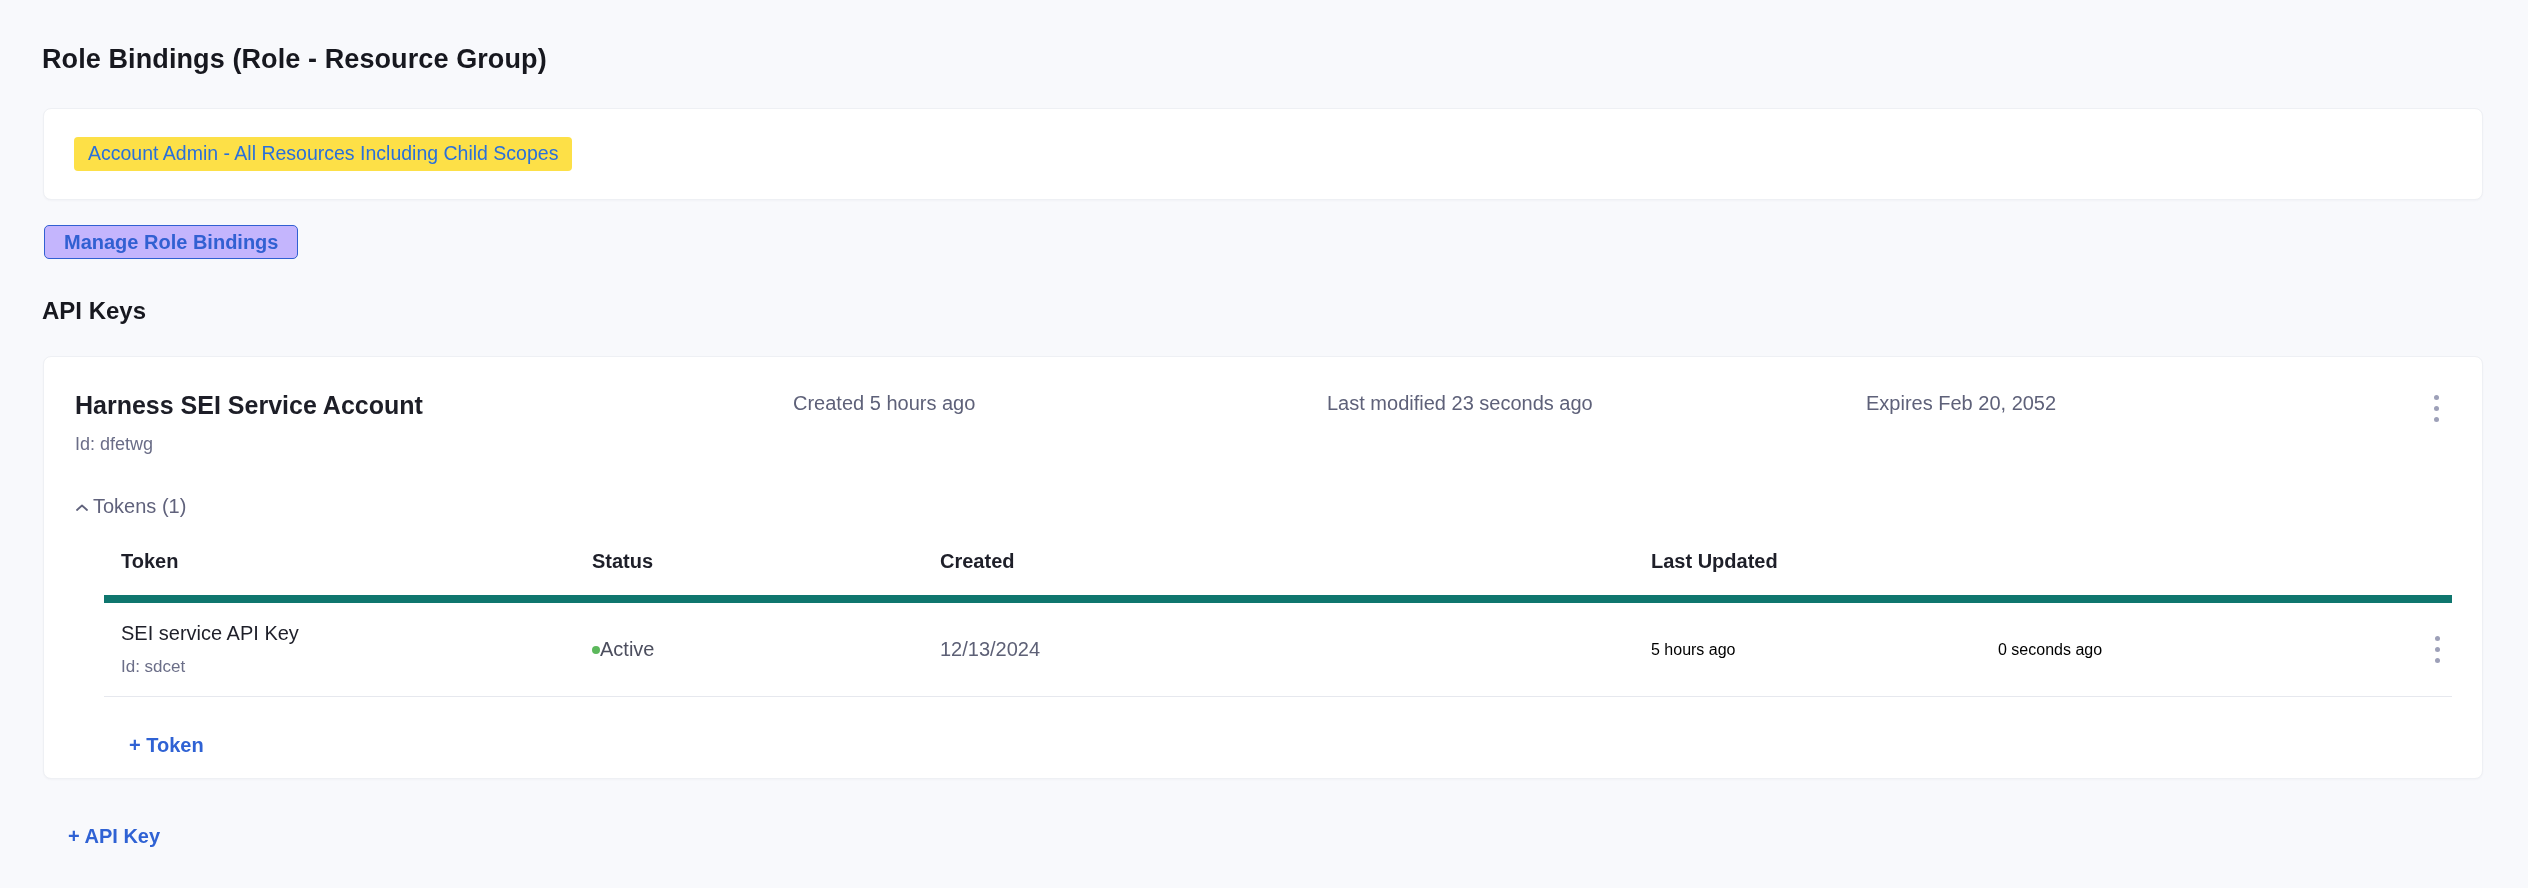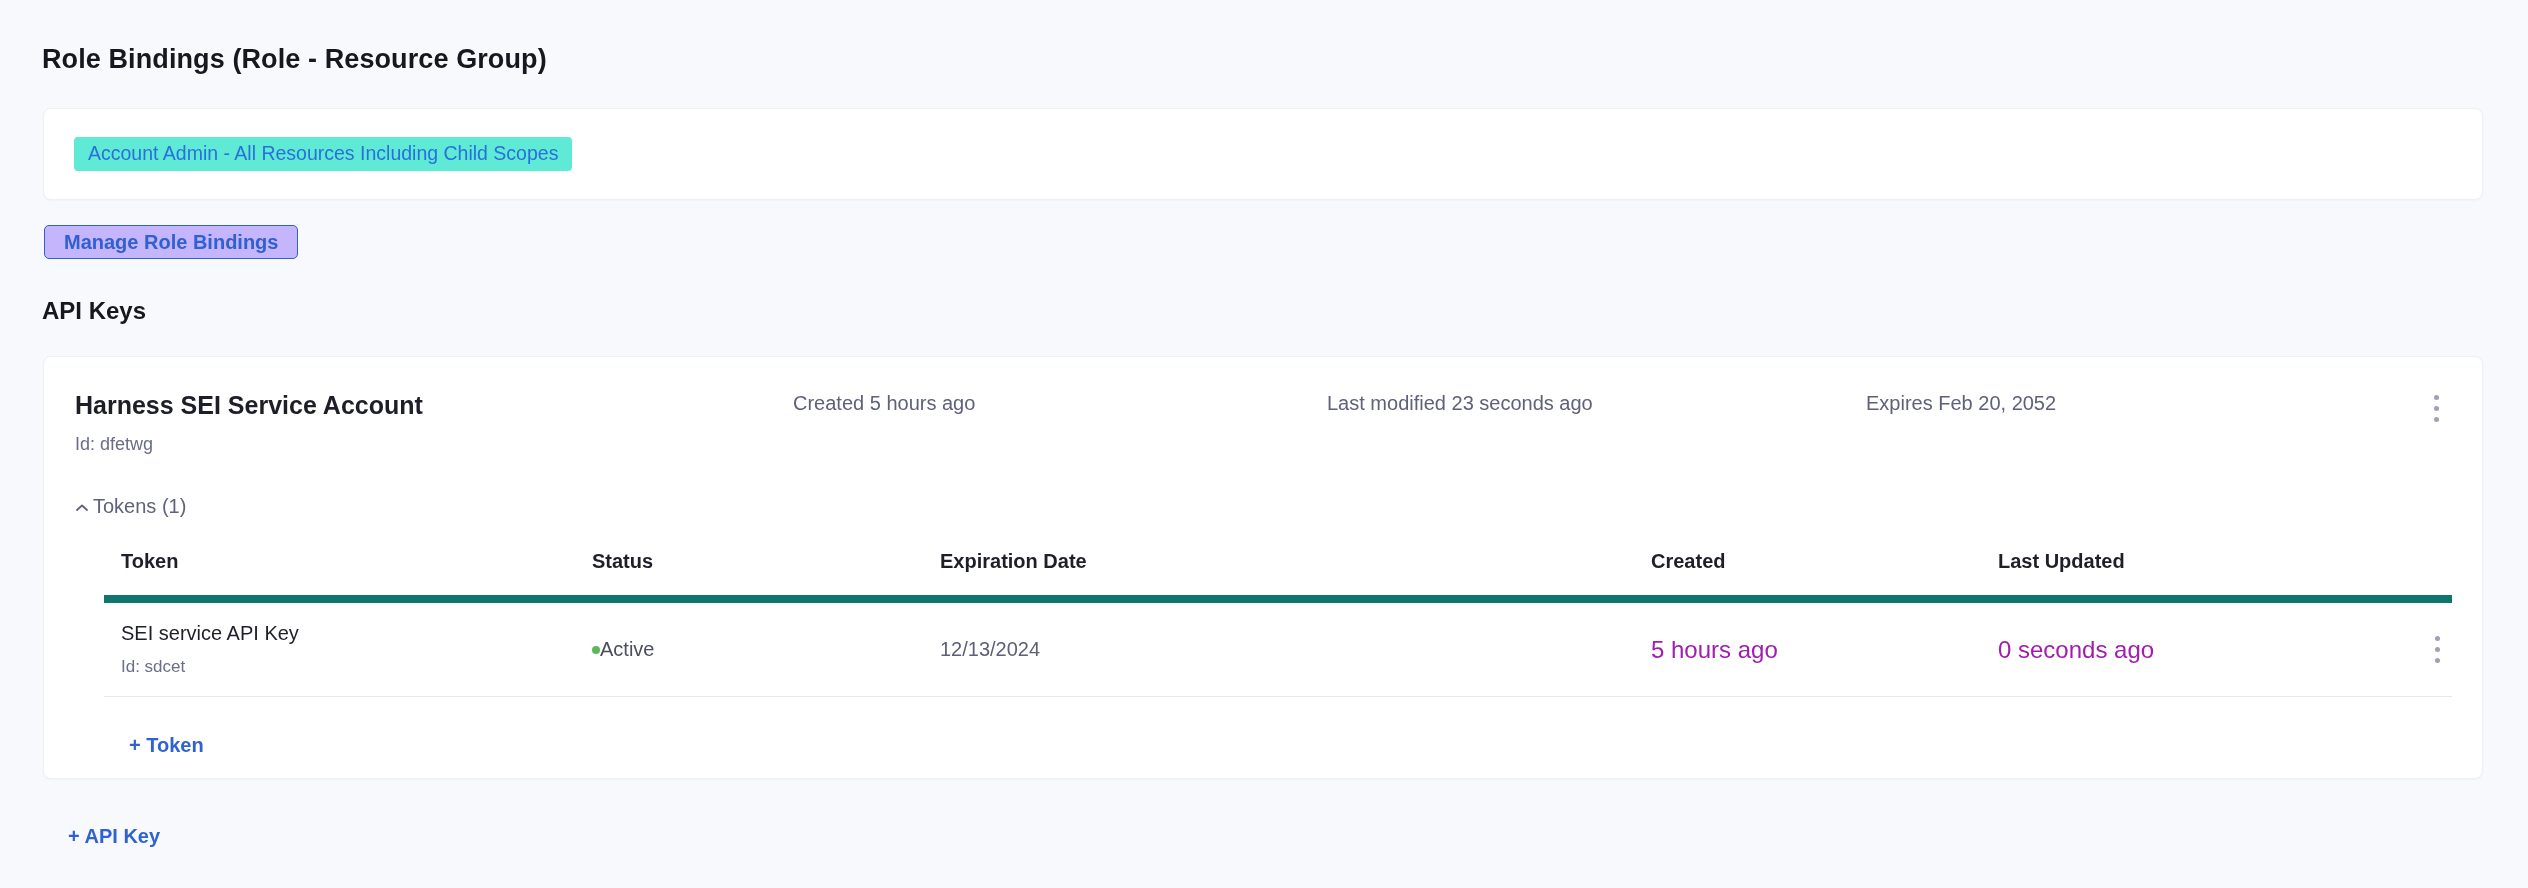--- a/index.html
+++ b/index.html
@@ -31,21 +31,21 @@
   }
 
   .rb-card {
     margin-top: 33px;
     height: 92px;
     display: flex;
     align-items: center;
     padding: 0 30px;
   }
   .role-badge {
-    background: #5eead4;
+    background: #fde047;
     color: #2a70da;
     font-size: 19.5px;
     line-height: 1;
     padding: 7px 14px 8px 14px;
     border-radius: 4px;
     white-space: nowrap;
   }
 
   .manage-btn {
     display: inline-block;
@@ -155,21 +155,21 @@
   }
   .t-row {
     height: 94px;
     border-bottom: 1px solid #e6e8ee;
   }
   .token-name { font-size: 20px; color: #1e1f29; }
   .token-id { margin-top: 12px; font-size: 17px; color: #6b6e88; }
   .status-cell { display: flex; align-items: center; font-size: 20px; color: #4c4e5e; }
   .status-dot { width: 8px; height: 8px; border-radius: 50%; background: #5cb85c; }
   .cell-muted { font-size: 20px; color: #5d6076; }
-  .cell-dark { font-size: 24px; color: #a21caf; }
+  .cell-dark { font-size: 16px; color: #000000; }
 
   .link-btn {
     background: none;
     border: none;
     font-family: inherit;
     font-size: 20px;
     font-weight: 700;
     color: #2f62d4;
     cursor: pointer;
     padding: 0;
@@ -215,21 +215,20 @@
             <polyline points="2,7 7,2.5 12,7" fill="none" stroke="#60627c" stroke-width="1.8" stroke-linecap="round" stroke-linejoin="round"></polyline>
           </svg>
       </span>
       <span>Tokens (1)</span>
     </button>
 
     <div class="tokens-table">
       <div class="t-grid t-head">
         <div class="th">Token</div>
         <div class="th">Status</div>
-        <div class="th">Expiration Date</div>
         <div class="th">Created</div>
         <div class="th">Last Updated</div>
         <div></div>
       </div>
 
       <div class="t-grid t-row">
         <div>
           <div class="token-name">SEI service API Key</div>
           <div class="token-id">Id: sdcet</div>
         </div>

